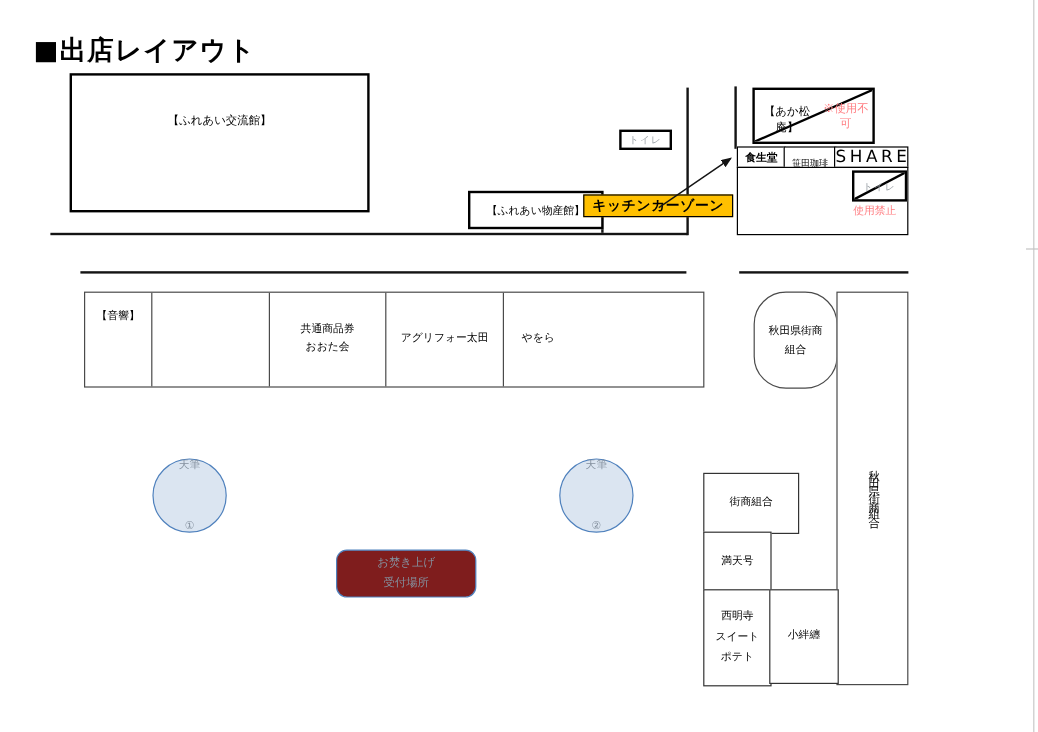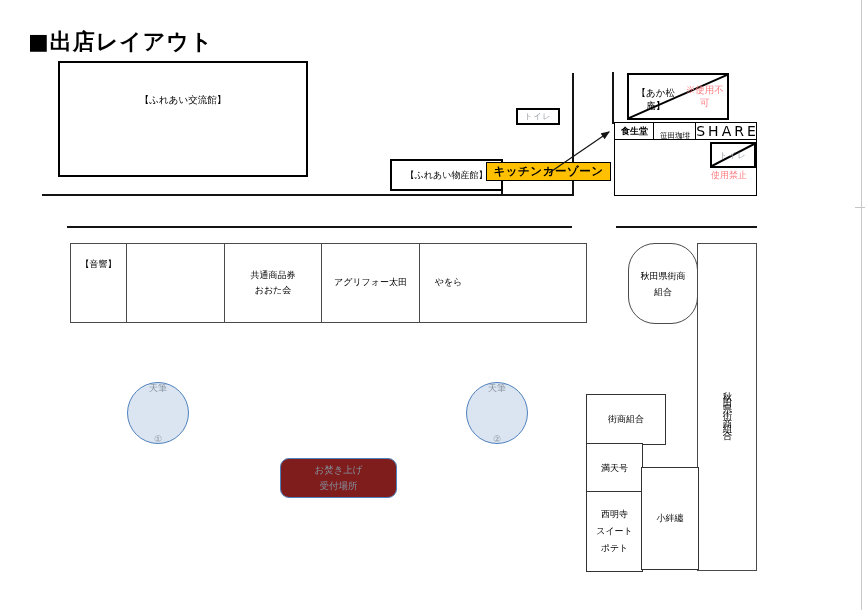--- a/index.html
+++ b/index.html
@@ -63,21 +63,21 @@
   .bc5{width:57px;}
   
   .gray-box{border:1.5px solid #4a4a4a;background:#fff;z-index:2;display:flex;align-items:center;justify-content:center;}
   .akita-box{left:628px;top:243px;width:70px;height:81px;border-radius:27px;}
   .akita-box .lbl{font-size:9px;line-height:16px;}
   .akita-tall{left:697px;top:243px;width:60px;height:328px;}
   .akita-tall .lbl{writing-mode:vertical-rl;text-orientation:upright;font-size:9.5px;letter-spacing:6.5px;}
   .gaisho{left:586px;top:394px;width:80px;height:51px;border-color:#333;justify-content:center;}
   .manten{left:586px;top:443px;width:57px;height:50px;border-color:#333;}
   .saimyoji{left:586px;top:491px;width:57px;height:81px;border-color:#333;}
-  .kobanten{left:641px;top:467px;width:58px;height:103px;border-color:#333;justify-content:center;}
+  .kobanten{left:641px;top:491px;width:58px;height:79px;border-color:#333;justify-content:center;}
   .gaisho .lbl,.manten .lbl,.saimyoji .lbl,.kobanten .lbl{font-size:9px;line-height:17px;}
   
   .circle{width:62px;height:62px;border-radius:50%;background:#dbe5f1;border:1.5px solid #4f81bd;
           display:flex;flex-direction:column;align-items:center;justify-content:center;z-index:2;gap:37px;}
   .circle .lbl{font-size:9px;color:#84909e;line-height:14px;}
   .c1{left:127px;top:382px;}
   .c2{left:466px;top:382px;}
   .rounded{left:280px;top:458px;width:117px;height:40px;border-radius:9px;background:#7f1d1d;
            border:1.5px solid #4f81bd;display:flex;align-items:center;justify-content:center;z-index:2;}
   .rounded .lbl{font-size:9.5px;color:#84909e;line-height:16px;}

